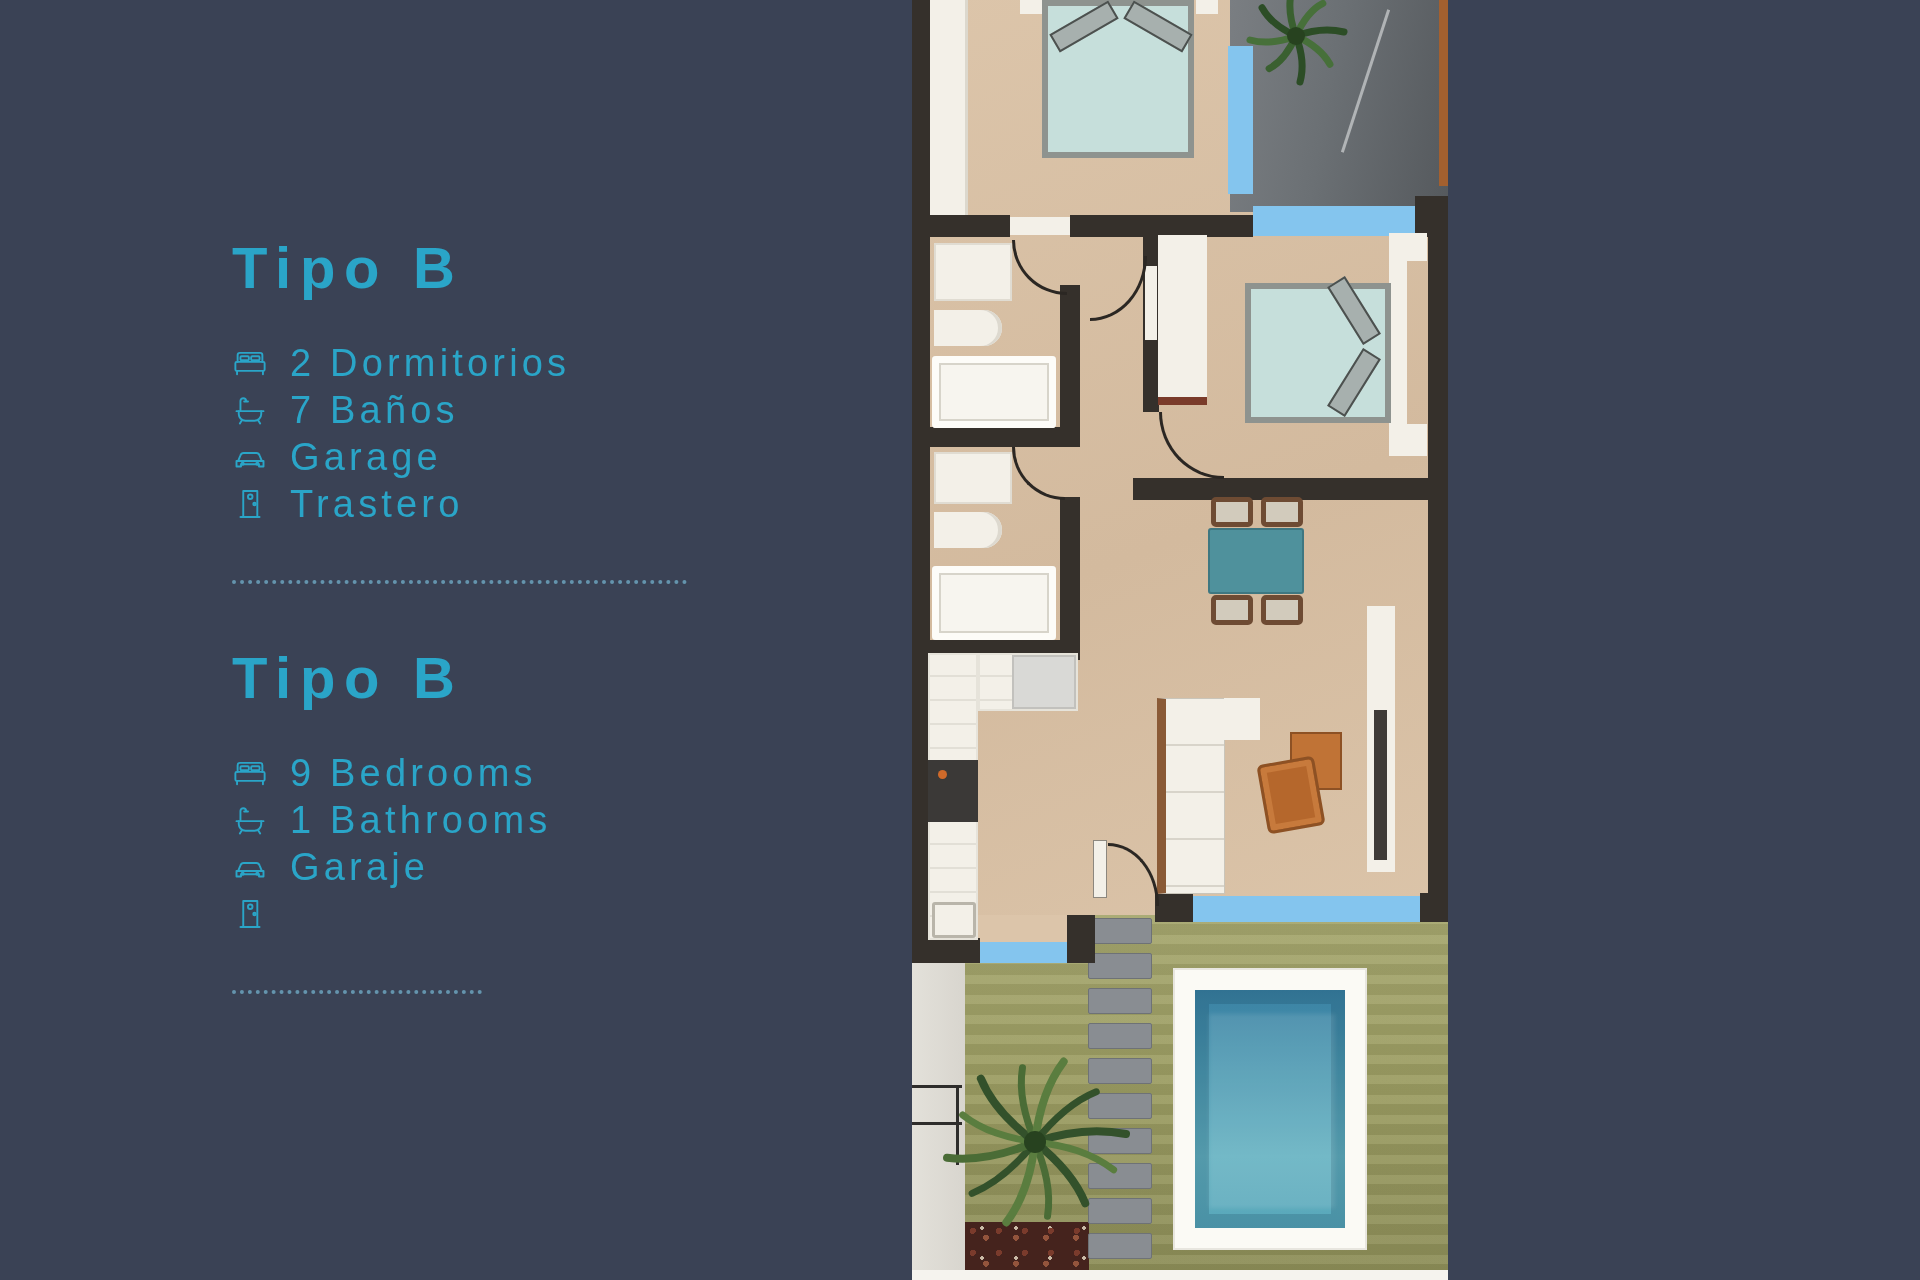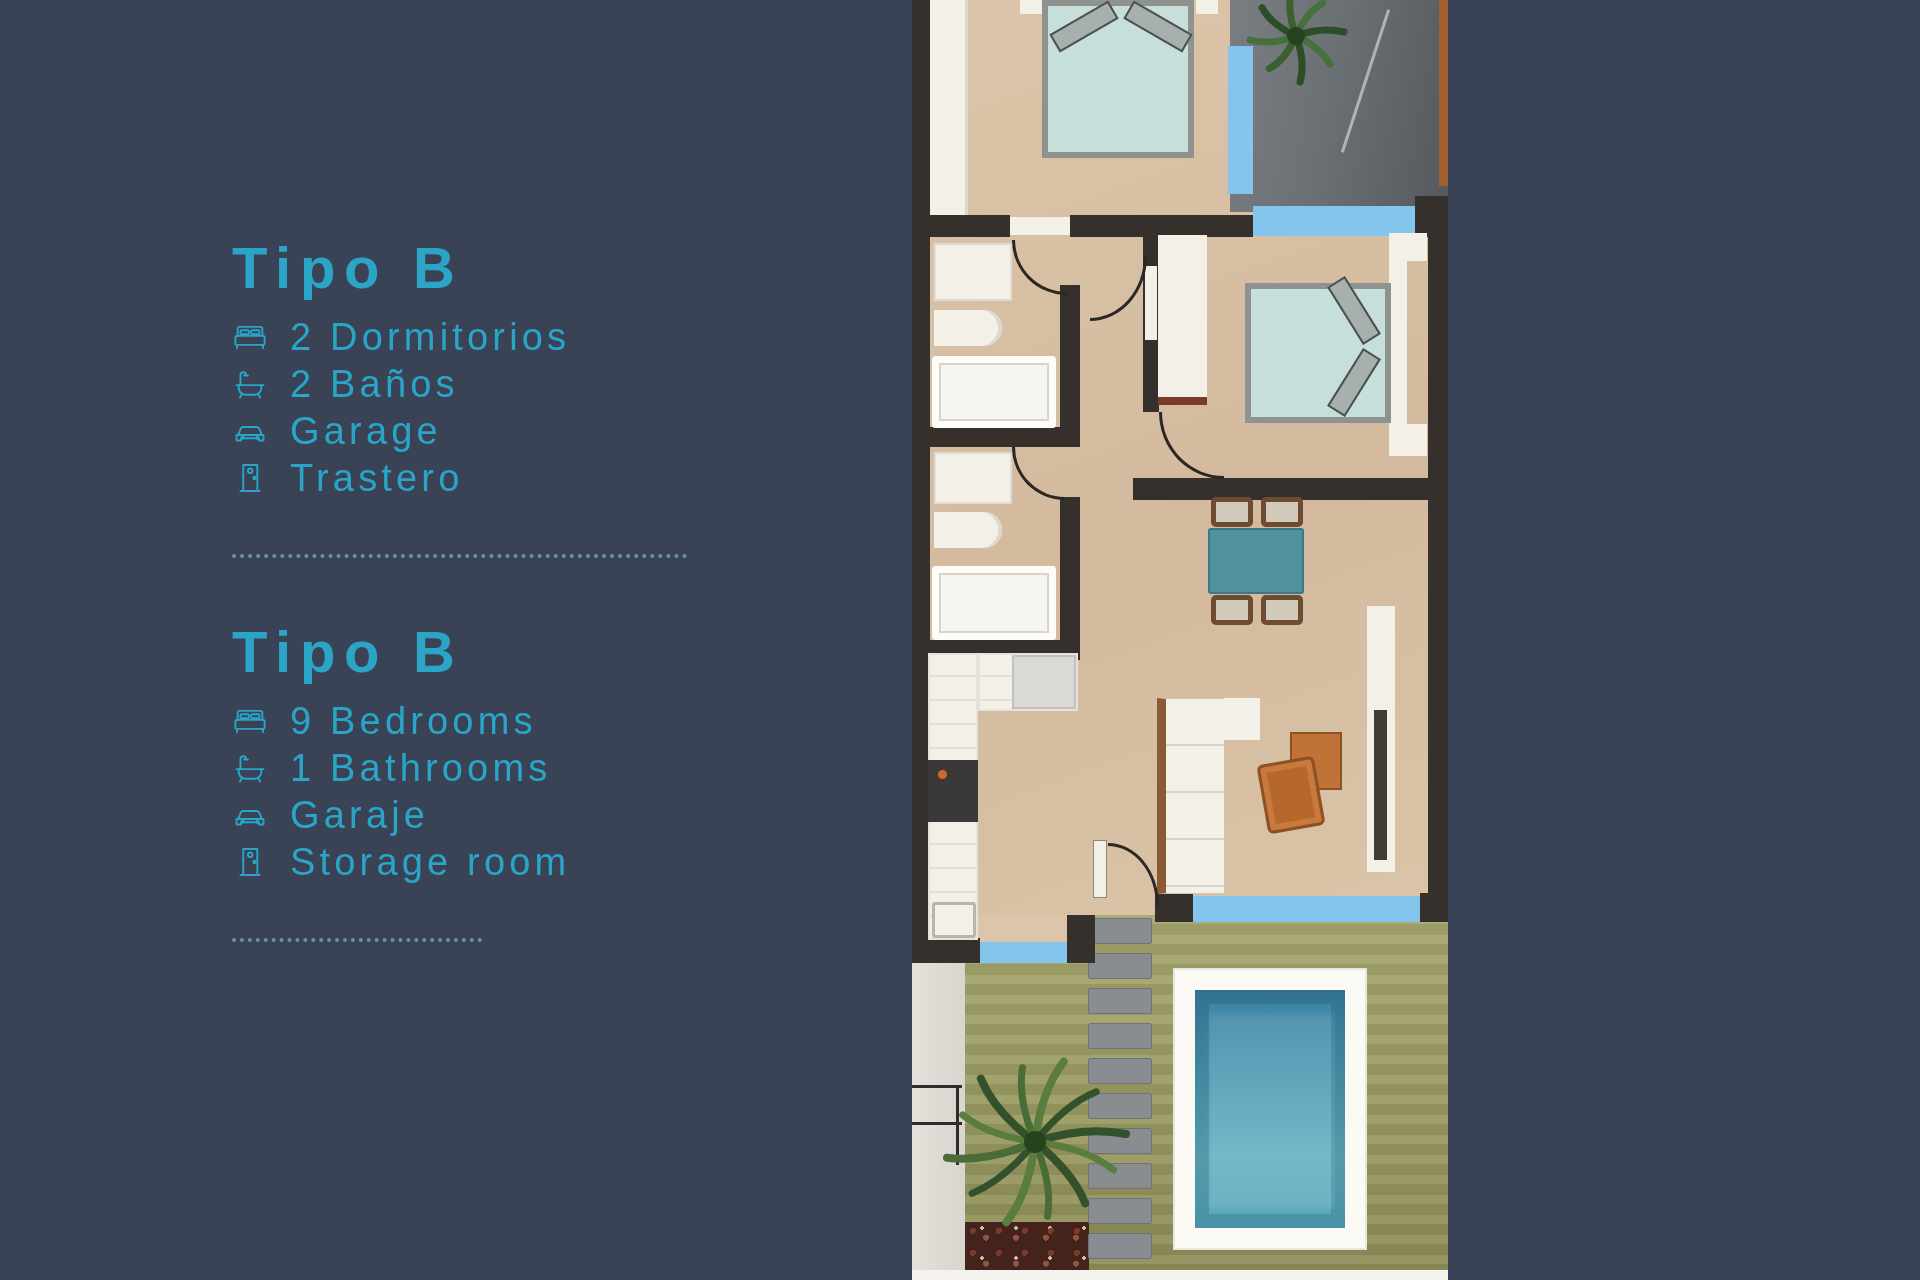--- a/index.html
+++ b/index.html
@@ -3,21 +3,21 @@
 <meta charset="utf-8">
 <style>
   html,body{margin:0;padding:0;background:#222;}
   .canvas{position:relative;width:1920px;height:1280px;background:var(--background);
           font-family:"Liberation Sans",sans-serif;overflow:hidden}
 
   
   .info{position:absolute;left:232px;top:236px;width:600px;color:var(--accent)}
   .info h1{font-size:58px;font-weight:bold;letter-spacing:.15em;margin:0;line-height:1.1}
   .info h1.en{margin-top:62px}
-  .info ul{list-style:none;margin:14px 0 0;padding:0}
+  .info ul{list-style:none;margin:40px 0 0;padding:0}
   .info li{display:flex;align-items:center;height:47px}
   .ic{width:36px;height:36px;margin-right:22px;display:inline-flex;color:var(--accent);flex:0 0 auto}
   .ic svg{width:100%;height:100%}
   .lb{font-size:38px;letter-spacing:.11em;white-space:nowrap}
   .dots{border-top:4px dotted var(--separator);height:0;margin-top:52px;opacity:.8}
   .dots-long{width:455px}.dots-short{width:250px}
 
   
   .plan{position:absolute;left:912px;top:0;width:536px;height:1280px}
   .p{position:absolute}
@@ -86,21 +86,21 @@
       <li>
         <span class="ic">
           <svg viewBox="0 0 32 32" fill="none" stroke="currentColor" stroke-width="1.7" stroke-linecap="round" stroke-linejoin="round">
               <path d="M4 17h24"></path>
               <path d="M6 17v2.5a6 6 0 0 0 6 6h8a6 6 0 0 0 6-6V17"></path>
               <path d="M8.5 25.5 7 28M23.5 25.5 25 28"></path>
               <path d="M7.5 17V8a2.5 2.5 0 0 1 5 0"></path>
               <path d="M10.8 8.5h3.4"></path>
             </svg>
         </span>
-        <span class="lb">2 Baños</span>
+        <span class="lb">7 Baños</span>
       </li>
       <li>
         <span class="ic">
           <svg viewBox="0 0 32 32" fill="none" stroke="currentColor" stroke-width="1.7" stroke-linecap="round" stroke-linejoin="round">
               <path d="M5.5 19.5l2-5a3 3 0 0 1 2.8-2h11.4a3 3 0 0 1 2.8 2l2 5"></path>
               <path d="M4 19.5h24v5h-4v-2H8v2H4z"></path>
               <circle cx="9.5" cy="22" r="1"></circle>
               <circle cx="22.5" cy="22" r="1"></circle>
             </svg>
         </span>
@@ -159,21 +159,20 @@
       </li>
       <li>
         <span class="ic">
           <svg viewBox="0 0 32 32" fill="none" stroke="currentColor" stroke-width="1.7" stroke-linecap="round" stroke-linejoin="round">
               <rect x="10" y="4.5" width="12.5" height="23"></rect>
               <circle cx="16.2" cy="9.5" r="2"></circle>
               <circle cx="20" cy="16" r="1.1"></circle>
               <path d="M7.5 27.5h17"></path>
             </svg>
         </span>
-        <span class="lb">Storage room</span>
       </li>
     </ul>
     <div class="dots dots-short"></div>
   </section>
 
   <section class="plan">
 
     <div class="floor" style="left:6px;top:0;width:518px;height:963px"></div>
     <div class="terrace" style="left:318px;top:0;width:218px;height:212px"></div>
     <div class="p" style="left:452px;top:6px;width:3px;height:150px;background:#c9ccce;opacity:.75;transform:rotate(18deg)"></div>

